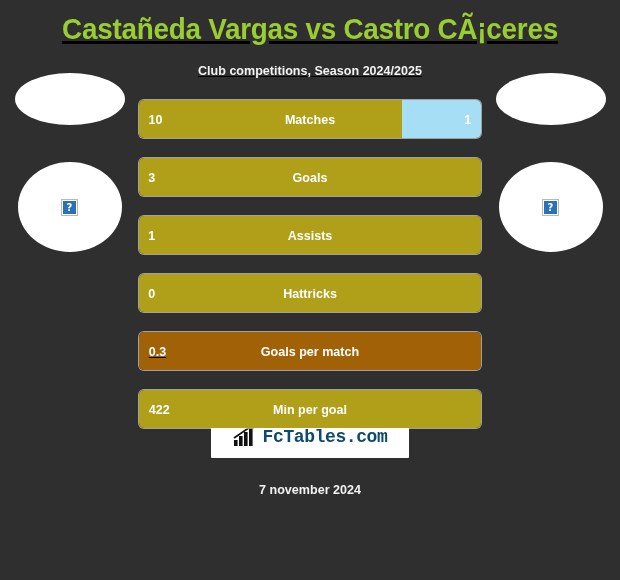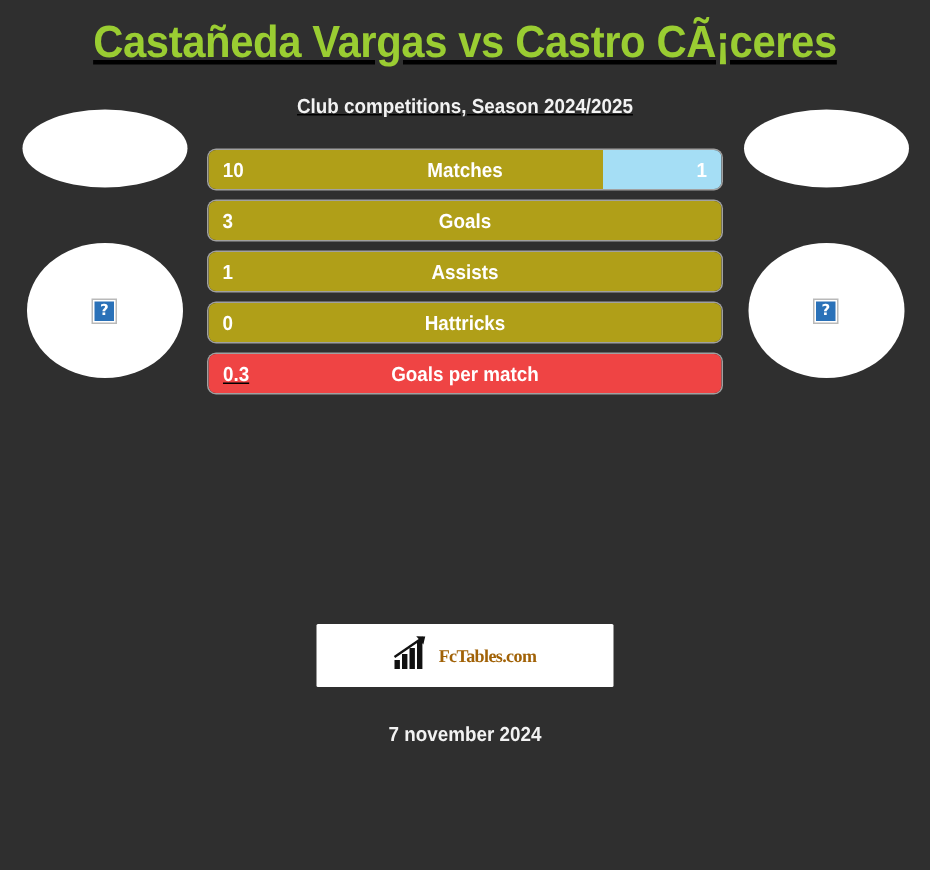--- a/index.html
+++ b/index.html
@@ -104,22 +104,22 @@
 
   
   .stats {
     position: absolute;
     left: 139px;
     right: 139px;
     top: 0;
   }
   .stat-row {
     position: relative;
-    height: 26px;
-    margin-bottom: 8px;
+    height: 38px;
+    margin-bottom: 20px;
     border-radius: 5px;
     overflow: hidden;
     display: flex;
     box-shadow: 0 0 0 1px rgba(255,255,255,0.55);
   }
   .seg {
     height: 100%;
     position: relative;
     display: flex;
     align-items: center;
@@ -166,25 +166,25 @@
     display: inline-flex;
     align-items: center;
     justify-content: center;
     gap: 4px;
     background: #ffffff;
     width: 198px;
     height: 42px;
     border-radius: 1px;
   }
   .logo-text {
-    color: #a16207;
-    font-size: 12px;
+    color: #0c4a6e;
+    font-size: 18px;
     font-weight: bold;
     letter-spacing: -0.4px;
-    font-family: Liberation Serif, serif;
+    font-family: Liberation Mono, monospace;
   }
   .footer-date {
     color: #f2f2f2;
     font-size: 13.5px;
     font-weight: bold;
     margin-top: 24px;
     transform: scaleX(0.93);
   }
 </style>
 </head>
@@ -237,24 +237,30 @@
         </div>
         <div class="stat-label">Assists</div>
       </div>
       <div class="stat-row">
         <div class="seg seg-home" style="width: 100%; background: rgb(176, 159, 24);">
           <span class="seg-value">0</span>
         </div>
         <div class="stat-label">Hattricks</div>
       </div>
       <div class="stat-row">
-        <div class="seg seg-home" style="width: 100%; background: #ef4444; text-decoration: underline;">
+        <div class="seg seg-home" style="width: 100%; background: #a16207; text-decoration: underline;">
           <span class="seg-value">0.3</span>
         </div>
         <div class="stat-label">Goals per match</div>
+      </div>
+      <div class="stat-row">
+        <div class="seg seg-home" style="width: 100%; background: rgb(176, 159, 24);">
+          <span class="seg-value">422</span>
+        </div>
+        <div class="stat-label">Min per goal</div>
       </div>
     </div>
 </div>
 
 <div class="footer">
   <div class="logo-box">
     <span>
       <svg width="26" height="24" viewBox="0 0 26 24" aria-hidden="true">
         <rect x="1" y="17" width="3.6" height="6" fill="#111"></rect>
         <rect x="6" y="13" width="3.6" height="10" fill="#111"></rect>

